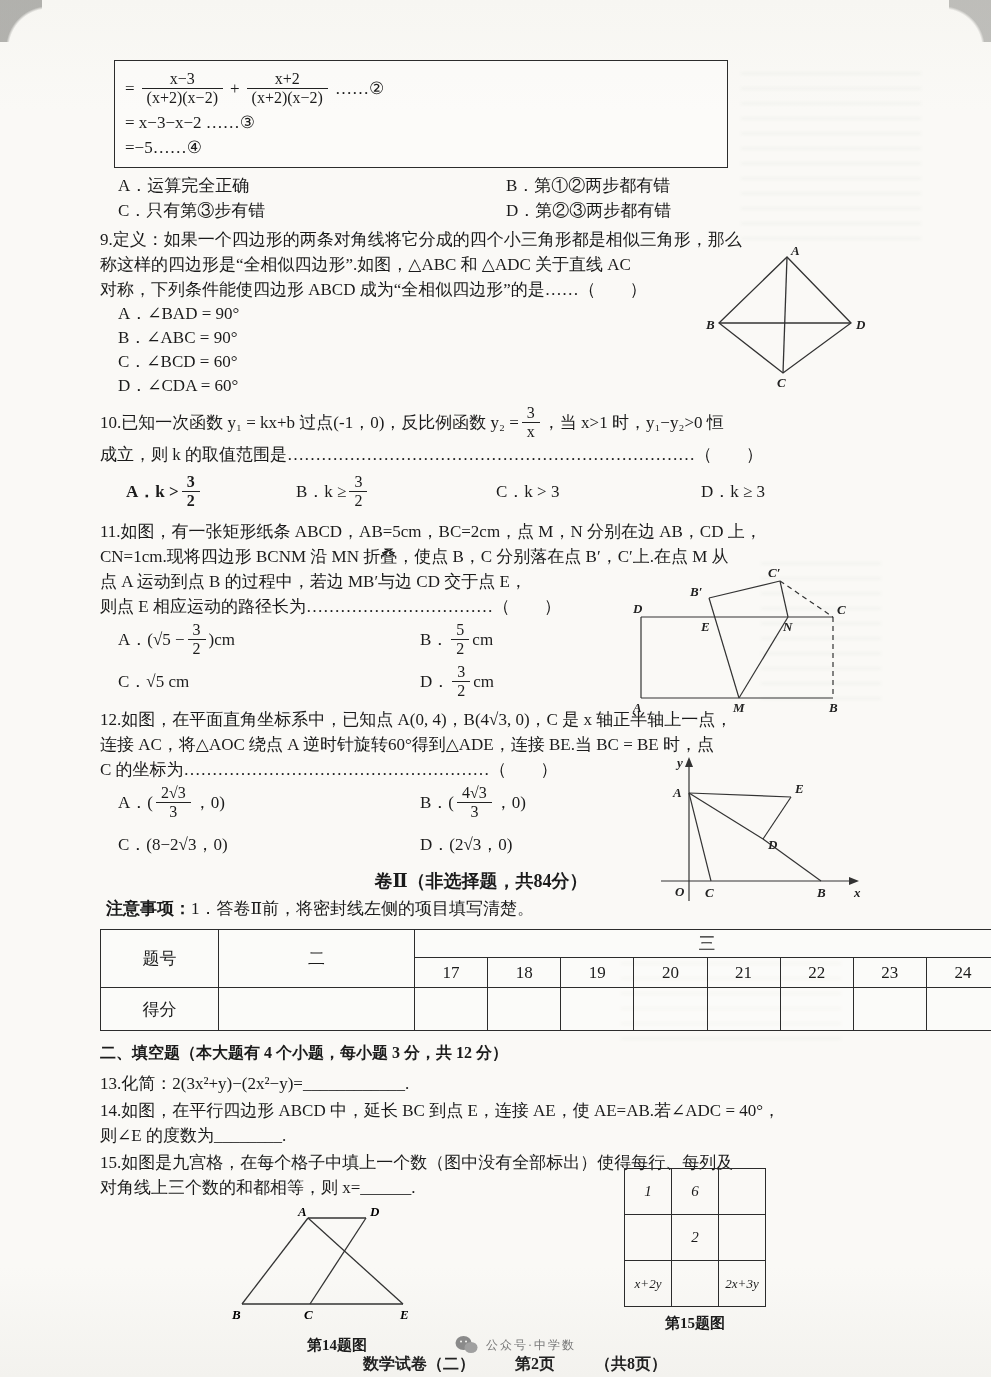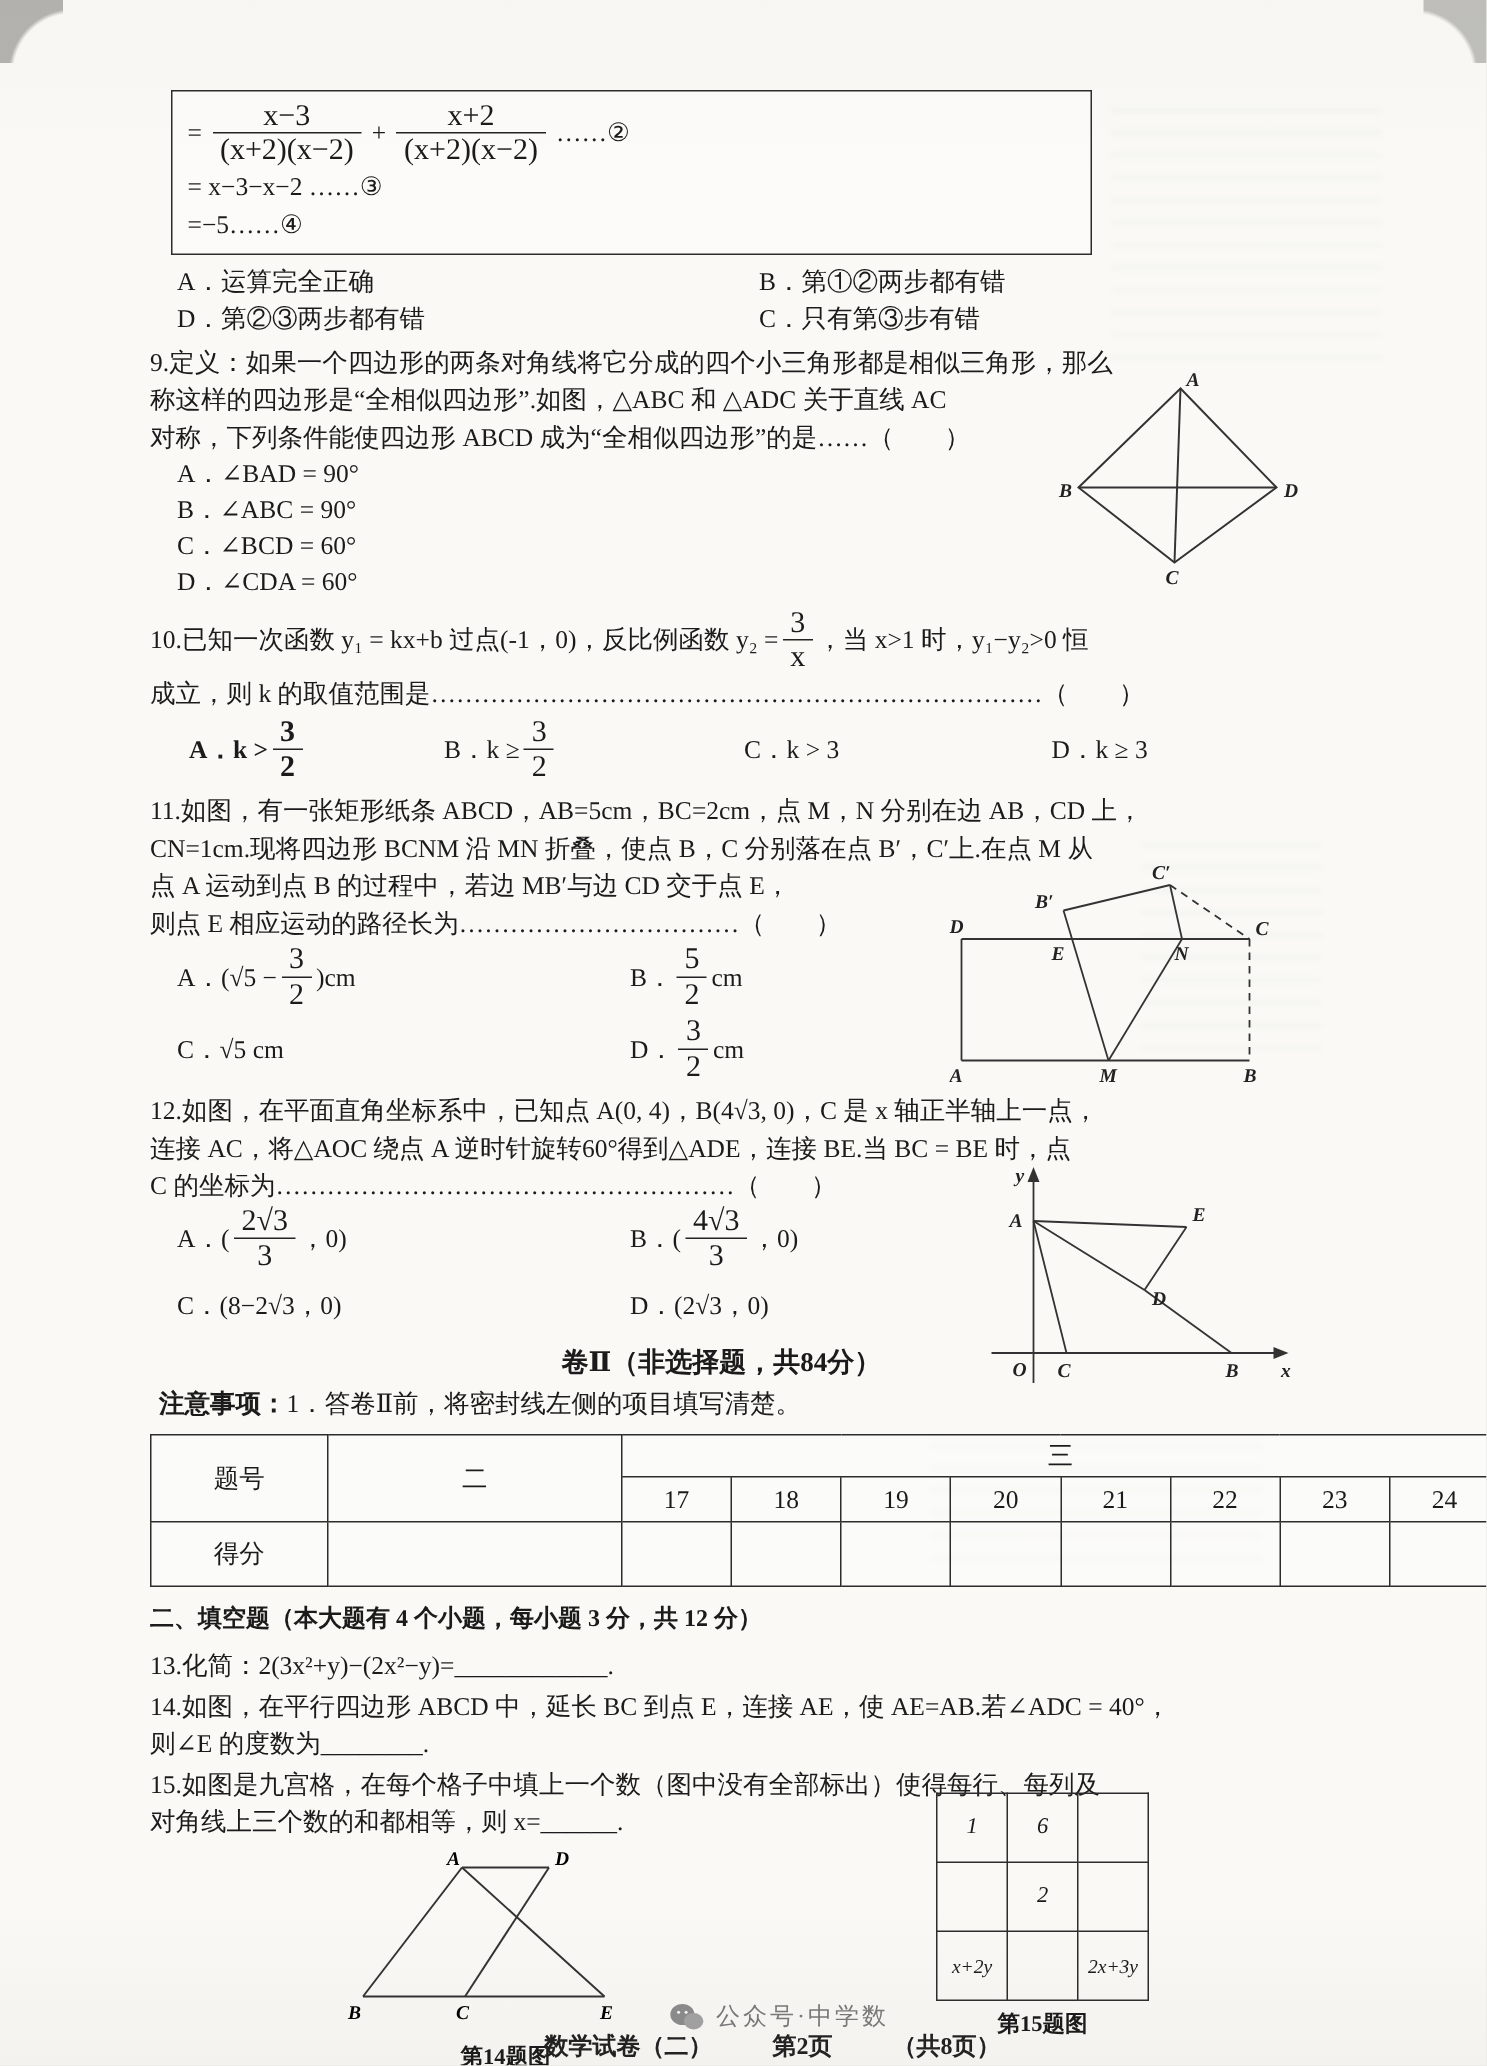--- a/index.html
+++ b/index.html
@@ -25,21 +25,21 @@
   .b2{right:110px;top:560px;width:120px;height:140px;}
   .b3{right:150px;top:950px;width:220px;height:90px;}
 
   .content{
     position:absolute;left:100px;top:60px;width:762px;
     font-size:17px;line-height:25px;
   }
   .line{min-height:25px;white-space:nowrap;}
 
   
-  .frac{display:inline-block;text-align:center;vertical-align:middle;line-height:1.12;margin:0 3px;font-size:20px;}
+  .frac{display:inline-block;text-align:center;vertical-align:middle;line-height:1.12;margin:0 3px;font-size:16px;}
   .frac .num{display:block;border-bottom:1.3px solid #222;padding:0 5px;}
   .frac .den{display:block;padding:0 5px;}
 
   
   .eq-box{border:1.6px solid #2c2c2c;width:592px;margin-left:14px;padding:5px 10px 7px 10px;background:rgba(255,255,255,.35);}
   .eq-row{display:flex;align-items:center;gap:4px;min-height:44px;}
   .eq-plain{min-height:25px;}
 
   .q8-opts{display:grid;grid-template-columns:388px auto;margin:5px 0 2px 18px;row-gap:0;}
 
@@ -85,21 +85,21 @@
 
   .fig15{position:absolute;right:96px;top:18px;text-align:center;}
   .fig15 table{border-collapse:collapse;}
   .fig15 td{border:1.4px solid #2c2c2c;width:44px;height:43px;text-align:center;font-size:15px;font-style:italic;}
   .fig15 td.small{font-size:13px;}
   .fig-caption{font-size:15px;font-weight:bold;text-align:center;margin-top:4px;font-style:normal;}
 
   .fig14wrap{margin:4px 0 0 128px;width:218px;text-align:center;}
 
   .watermark{position:absolute;left:50%;bottom:22px;transform:translateX(-34%);
-    display:flex;align-items:center;gap:8px;color:#787878;font-size:16px;letter-spacing:2px;}
+    display:flex;align-items:center;gap:8px;color:#787878;font-size:12px;letter-spacing:2px;}
   .footer{position:absolute;left:0;right:0;bottom:2px;text-align:center;font-weight:bold;font-size:16px;color:#222;padding-left:39px;}
   .footer span{margin:0 18px;}
 </style>
 </head>
 <body>
 
 <div class="page">
   <div class="corner tl"></div>
   <div class="corner tr"></div>
   <div class="bleed b1"></div>
@@ -122,22 +122,22 @@
         </span>
         <span>……②</span>
       </div>
       <div class="eq-plain">= x−3−x−2 ……③</div>
       <div class="eq-plain">=−5……④</div>
     </div>
 
     <div class="q8-opts">
       <span class="line">A．运算完全正确</span>
       <span class="line">B．第①②两步都有错</span>
+      <span class="line">C．只有第③步有错</span>
       <span class="line">D．第②③两步都有错</span>
-      <span class="line">C．只有第③步有错</span>
     </div>
 
     <div class="q q9">
       <div class="line">9.定义：如果一个四边形的两条对角线将它分成的四个小三角形都是相似三角形，那么</div>
       <div class="line">称这样的四边形是“全相似四边形”.如图，△ABC 和 △ADC 关于直线 AC</div>
       <div class="line">对称，下列条件能使四边形 ABCD 成为“全相似四边形”的是……（　　）</div>
       <div class="opts-col">
         <div class="line">A．∠BAD = 90°</div>
         <div class="line">B．∠ABC = 90°</div>
         <div class="line">C．∠BCD = 60°</div>

